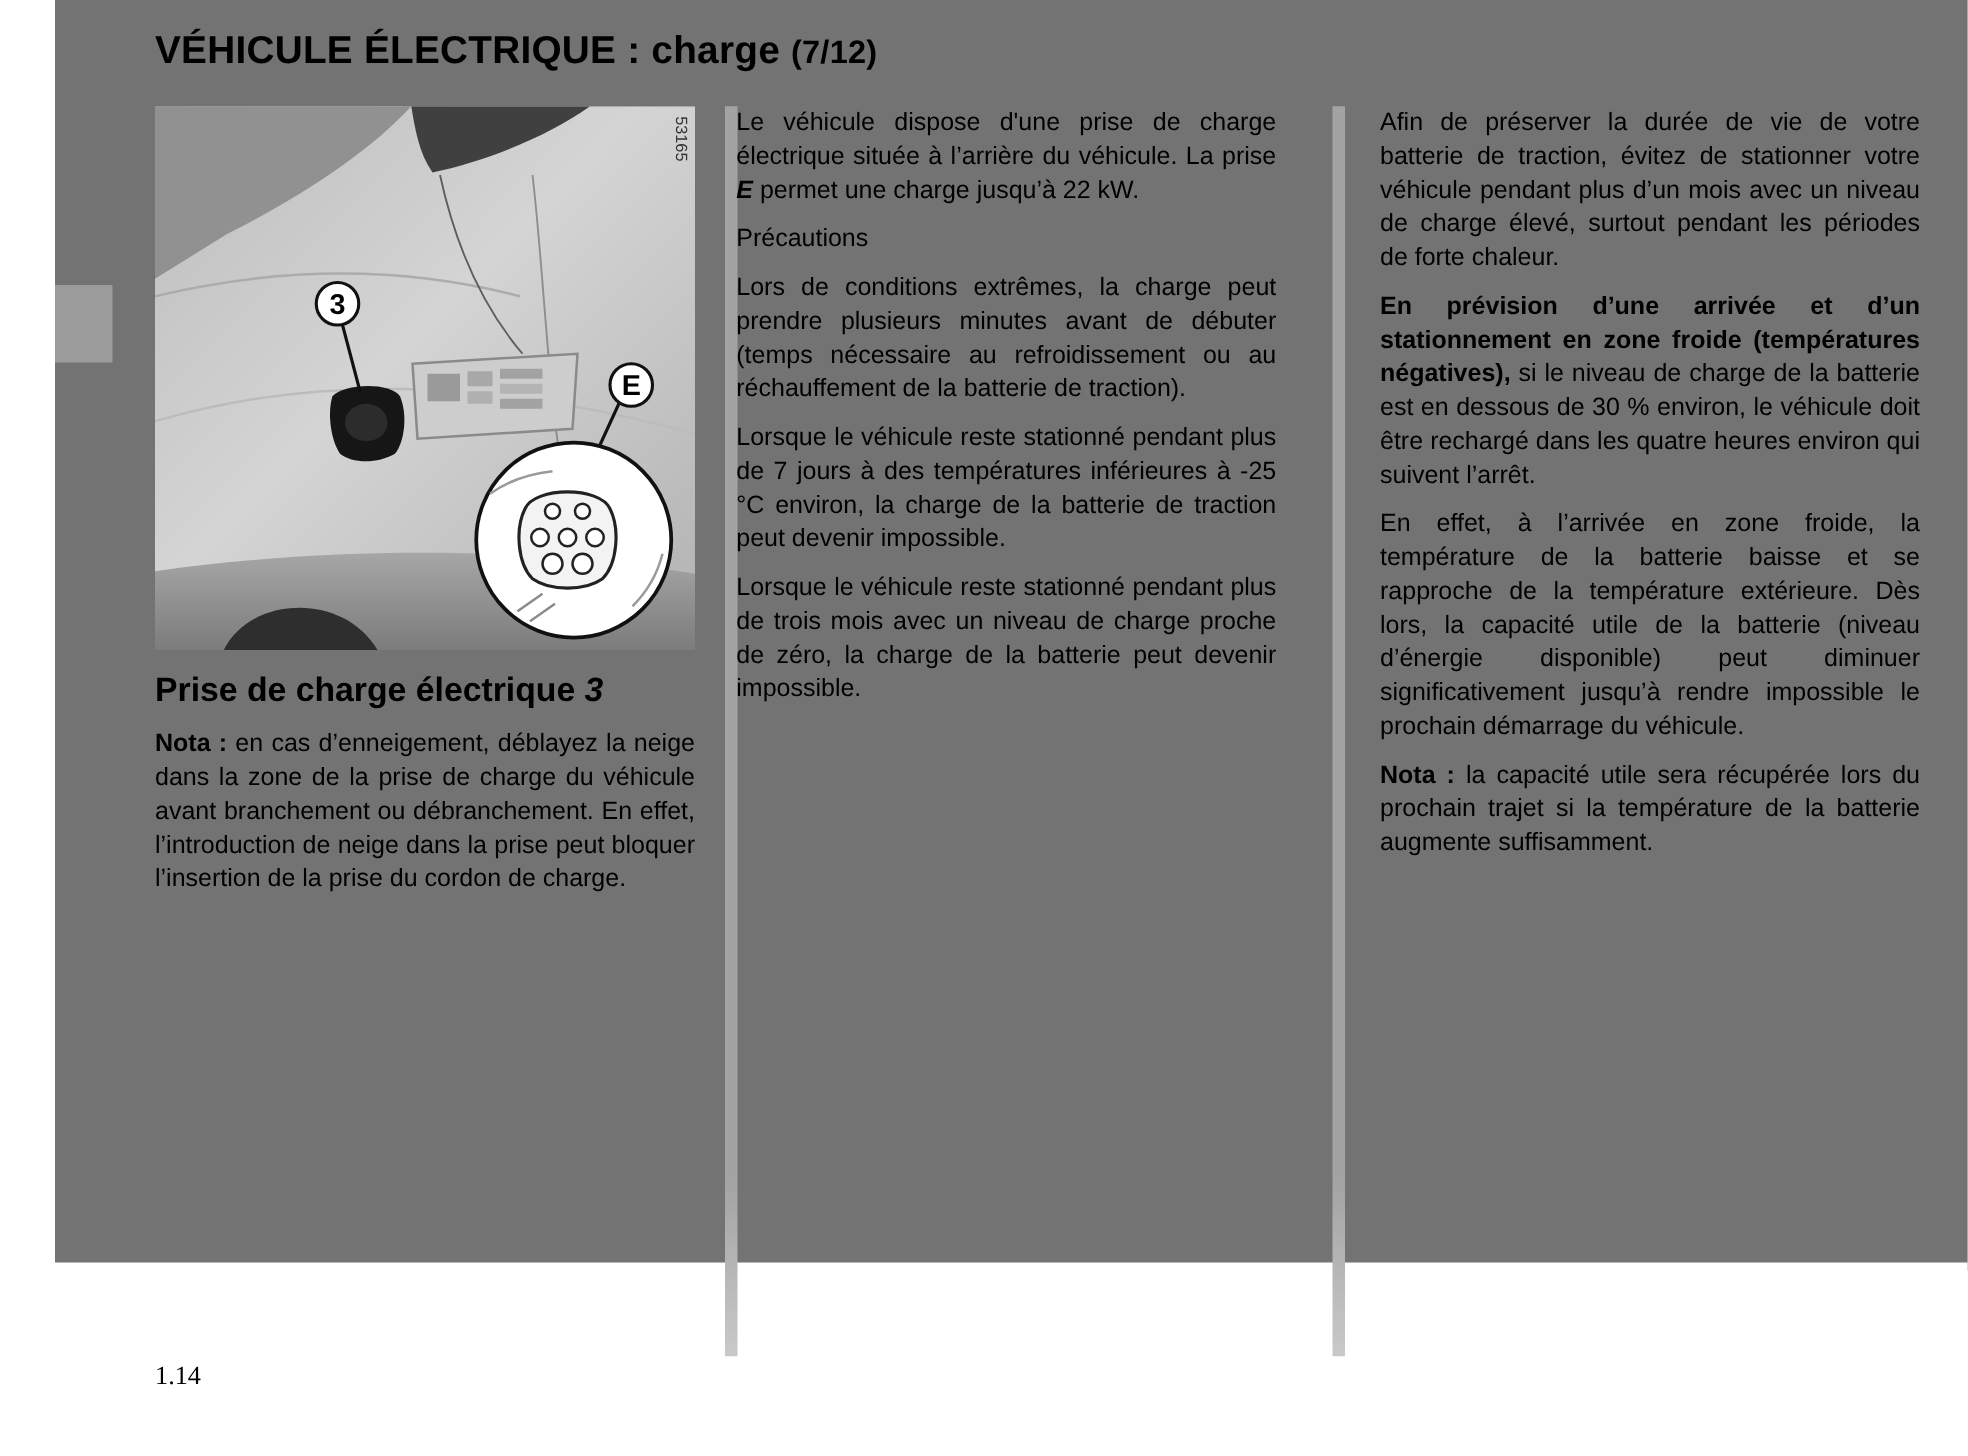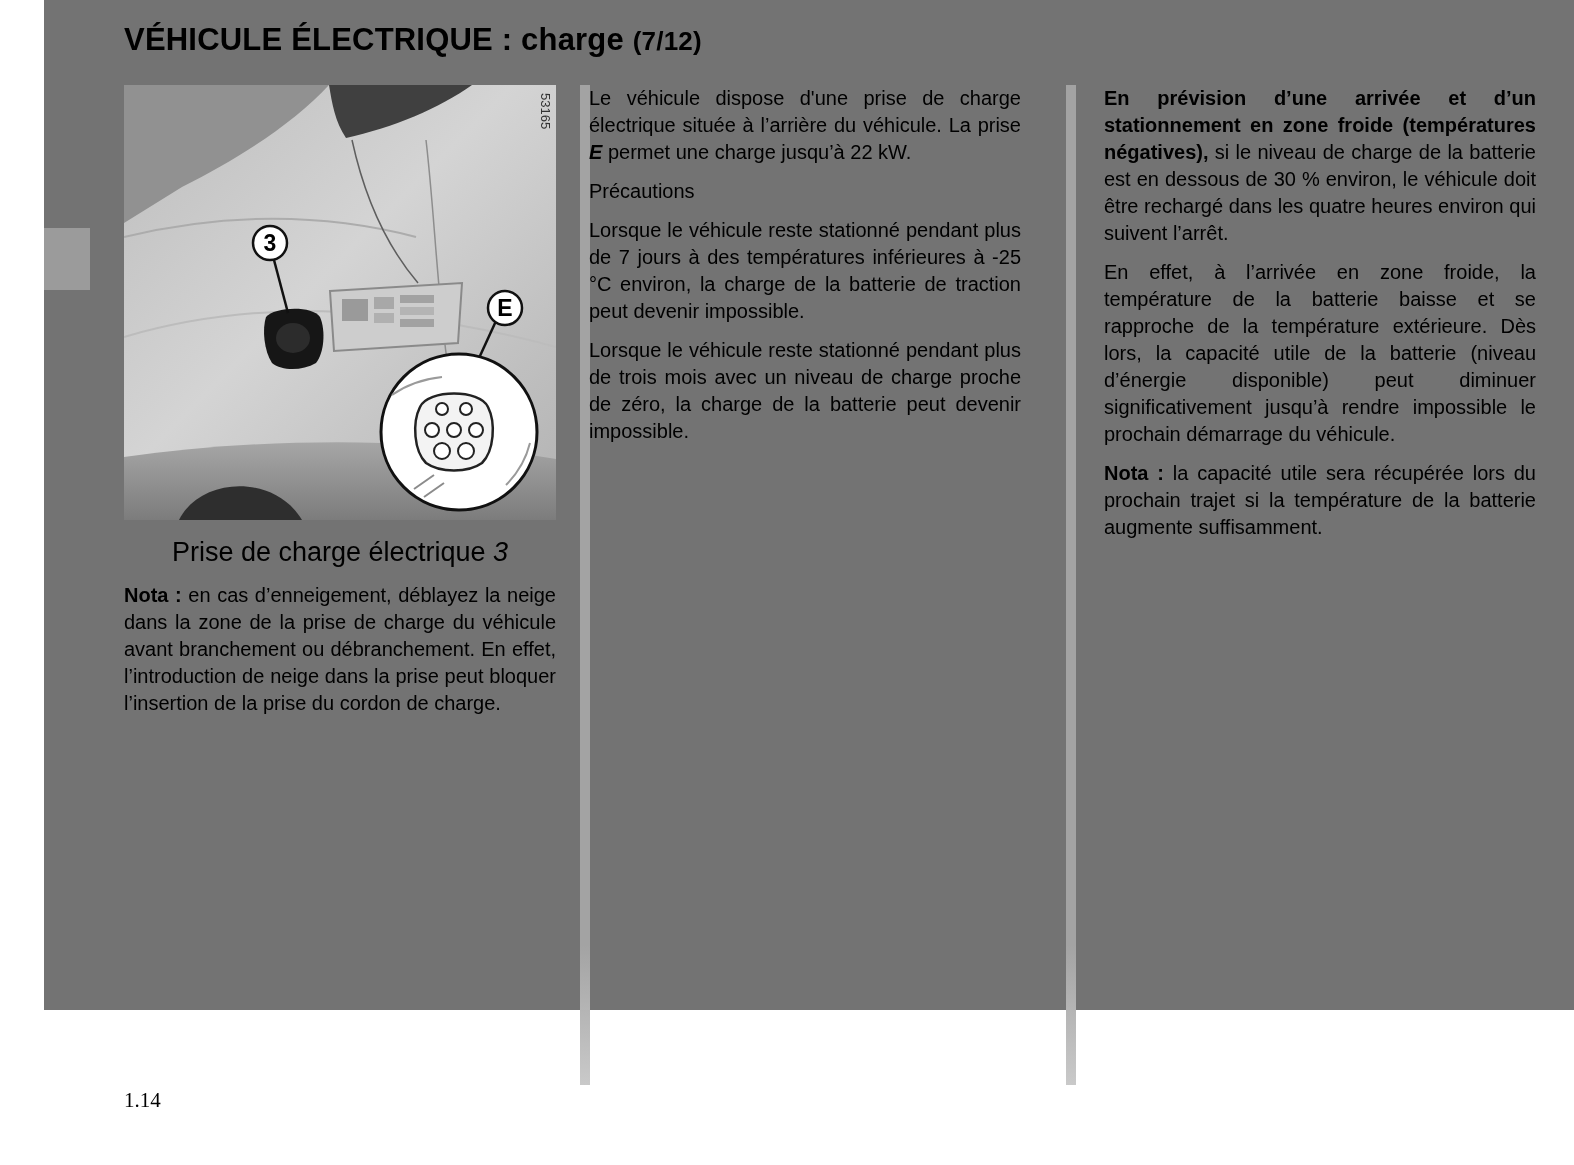--- a/index.html
+++ b/index.html
@@ -45,23 +45,23 @@
     hyphens:auto;
     -webkit-hyphens:auto;
     margin-bottom:12px;
   }
 
   .figure {
     width:432px; height:435px; display:block;
   }
 
   .caption {
-    font-size:27px; font-weight:normal;
+    font-size:27px; font-weight:bold;
     margin-top:16px; margin-bottom:14px;
-    text-align:center; line-height:32px;
+    text-align:left; line-height:32px;
   }
   .caption .num { font-style:italic; }
 
   .subhead {
     font-size:20px; font-weight:normal;
     margin:6px 0 12px 0;
   }
 
   .bi { font-weight:bold; font-style:italic; }
   .b  { font-weight:bold; }
@@ -165,25 +165,27 @@
     <h2 class="caption"><span>Prise de charge électrique </span><span class="num">3</span></h2>
 
     <p><span class="b">Nota :</span><span> en cas d’enneigement, déblayez la neige dans la zone de la prise de charge du véhicule avant branchement ou débranchement. En effet, l’introduction de neige dans la prise peut bloquer l’insertion de la prise du cordon de charge.</span></p>
   </div>
 
   <div class="col" id="col-middle">
     <p><span>Le véhicule dispose d'une prise de charge électrique située à l’arrière du véhicule. La prise </span><span class="bi">E</span><span> permet une charge jusqu’à 22 kW.</span></p>
 
     <h3 class="subhead">Précautions</h3>
 
+    <p>Lors de conditions extrêmes, la charge peut prendre plusieurs minutes avant de débuter (temps nécessaire au refroidissement ou au réchauffement de la batterie de traction).</p>
     <p>Lorsque le véhicule reste stationné pendant plus de 7 jours à des températures inférieures à -25 °C environ, la charge de la batterie de traction peut devenir impossible.</p>
     <p>Lorsque le véhicule reste stationné pendant plus de trois mois avec un niveau de charge proche de zéro, la charge de la batterie peut devenir impossible.</p>
   </div>
 
   <div class="col" id="col-right">
+    <p>Afin de préserver la durée de vie de votre batterie de traction, évitez de stationner votre véhicule pendant plus d’un mois avec un niveau de charge élevé, surtout pendant les périodes de forte chaleur.</p>
 
     <p><span class="b">En prévision d’une arrivée et d’un stationnement en zone froide (températures négatives),</span><span> si le niveau de charge de la batterie est en dessous de 30 % environ, le véhicule doit être rechargé dans les quatre heures environ qui suivent l’arrêt.</span></p>
 
     <p>En effet, à l’arrivée en zone froide, la température de la batterie baisse et se rapproche de la température extérieure. Dès lors, la capacité utile de la batterie (niveau d’énergie disponible) peut diminuer significativement jusqu’à rendre impossible le prochain démarrage du véhicule.</p>
 
     <p><span class="b">Nota :</span><span> la capacité utile sera récupérée lors du prochain trajet si la température de la batterie augmente suffisamment.</span></p>
   </div>
 
   <div class="page-number">1.14</div>
 

